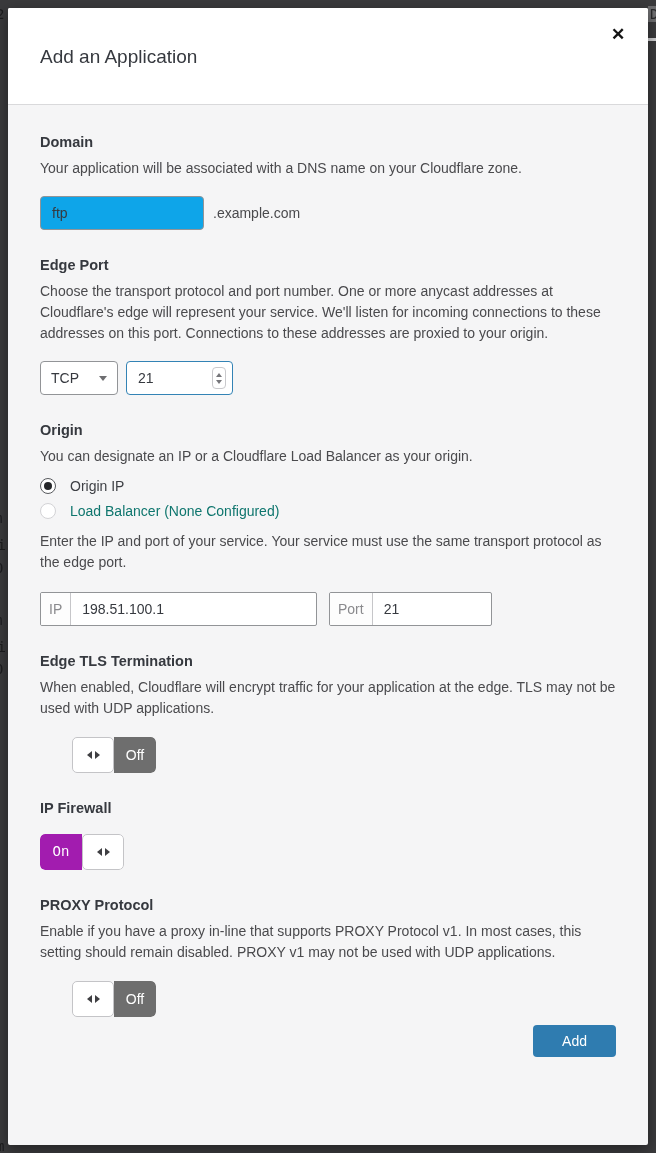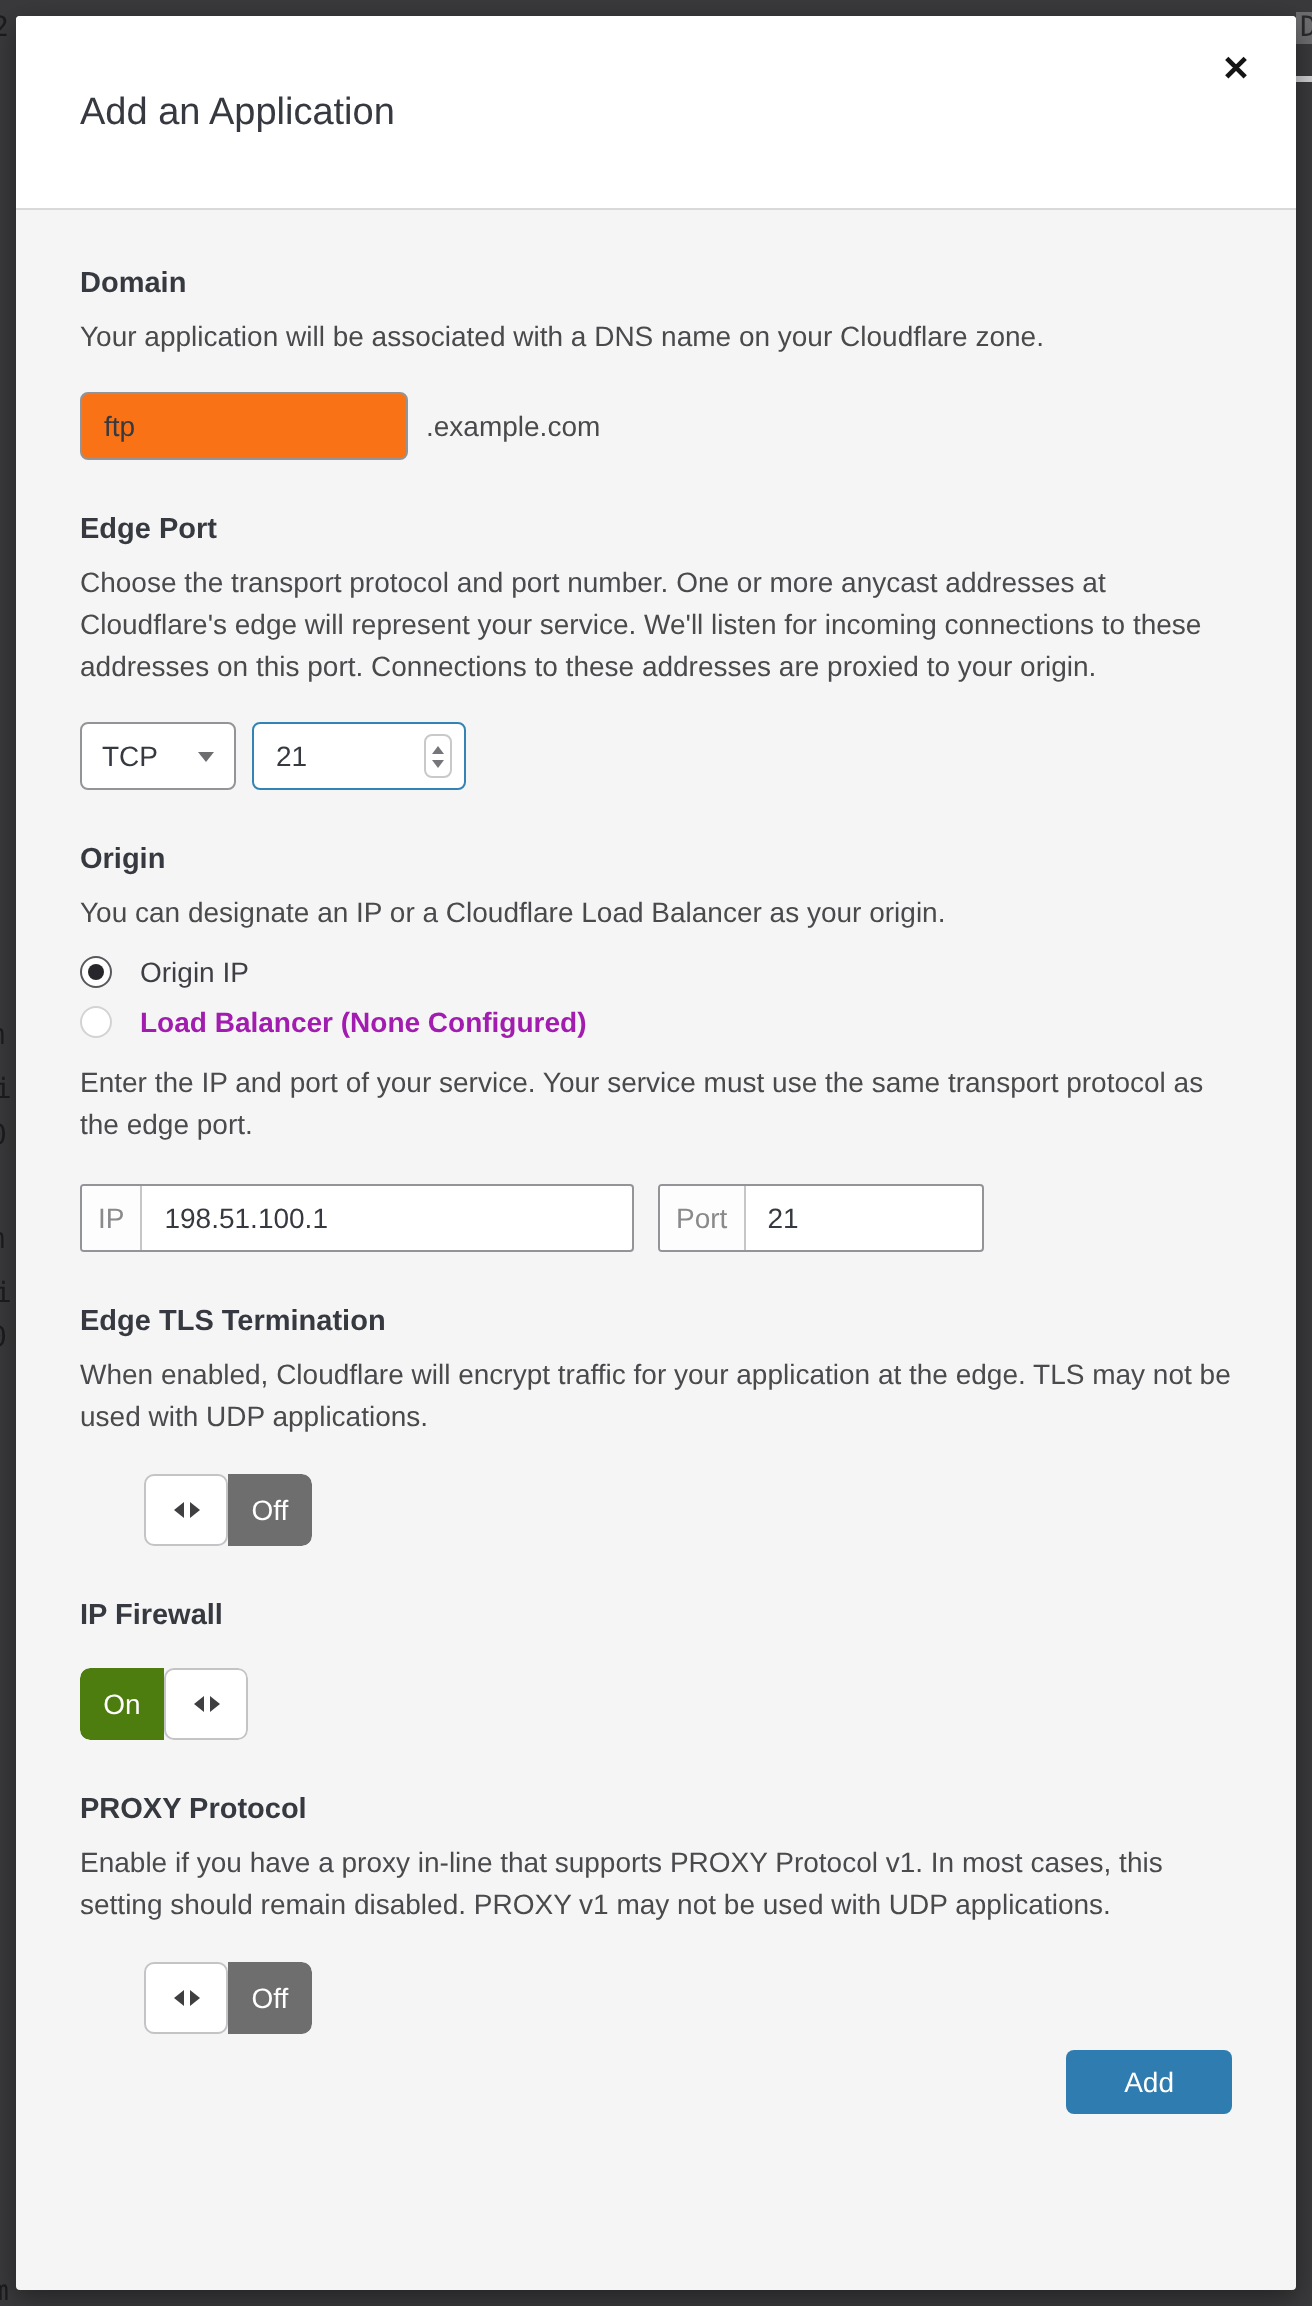--- a/index.html
+++ b/index.html
@@ -70,21 +70,21 @@
     line-height: 21px;
     color: #4a4a4d;
     max-width: 586px;
   }
   
   .control-row { margin-top: 17px; display: flex; align-items: center; }
   .text-input {
     height: 34px;
     border: 1px solid #929497;
     border-radius: 4px;
-    background: #f97316;
+    background: #0ea5e9;
     font-family: "Liberation Sans", sans-serif;
     font-size: 14px;
     color: #36393f;
     padding: 0 11px;
     outline: none;
   }
   .domain-input { width: 164px; }
   .input-suffix { margin-left: 9px; font-size: 14px; color: #4a4a4d; }
   
   .select-box {
@@ -149,21 +149,21 @@
   .radio-row.selected .radio-circle::after {
     content: "";
     position: absolute;
     left: 3px; top: 3px;
     width: 8px; height: 8px;
     border-radius: 50%;
     background: #26272a;
   }
   .radio-row.disabled .radio-circle { border-color: #d3d3d6; }
   .radio-label { margin-left: 14px; font-size: 14px; color: #3d3f44; }
-  .radio-row.disabled .radio-label { color: #a21caf; font-weight: bold; }
+  .radio-row.disabled .radio-label { color: #0f766e; }
   
   .prefix-group {
     height: 34px;
     border: 1px solid #929497;
     border-radius: 2px;
     background: #fff;
     display: flex; align-items: stretch;
     overflow: hidden;
   }
   .prefix-group .prefix {
@@ -195,21 +195,21 @@
     margin-top: 18px;
   }
   .toggle.off { flex-direction: row-reverse; padding-left: 32px; }
   .toggle-label {
     width: 42px; height: 36px;
     display: flex; align-items: center; justify-content: center;
     color: #ffffff;
     font-size: 14px;
   }
   .toggle.off .toggle-label { background: #6e6e6e; border-radius: 0 5px 5px 0; }
-  .toggle.on  .toggle-label { background: #4d7c0f; border-radius: 5px 0 0 5px; }
+  .toggle.on  .toggle-label { background: #a21caf; border-radius: 5px 0 0 5px; font-family: Liberation Mono, monospace; }
   .toggle-handle {
     width: 42px; height: 36px;
     background: #fff;
     border: 1px solid #c4c4c7;
     border-radius: 5px;
     display: flex; align-items: center; justify-content: center;
     gap: 3px;
   }
   .tri-left {
     width: 0; height: 0;

